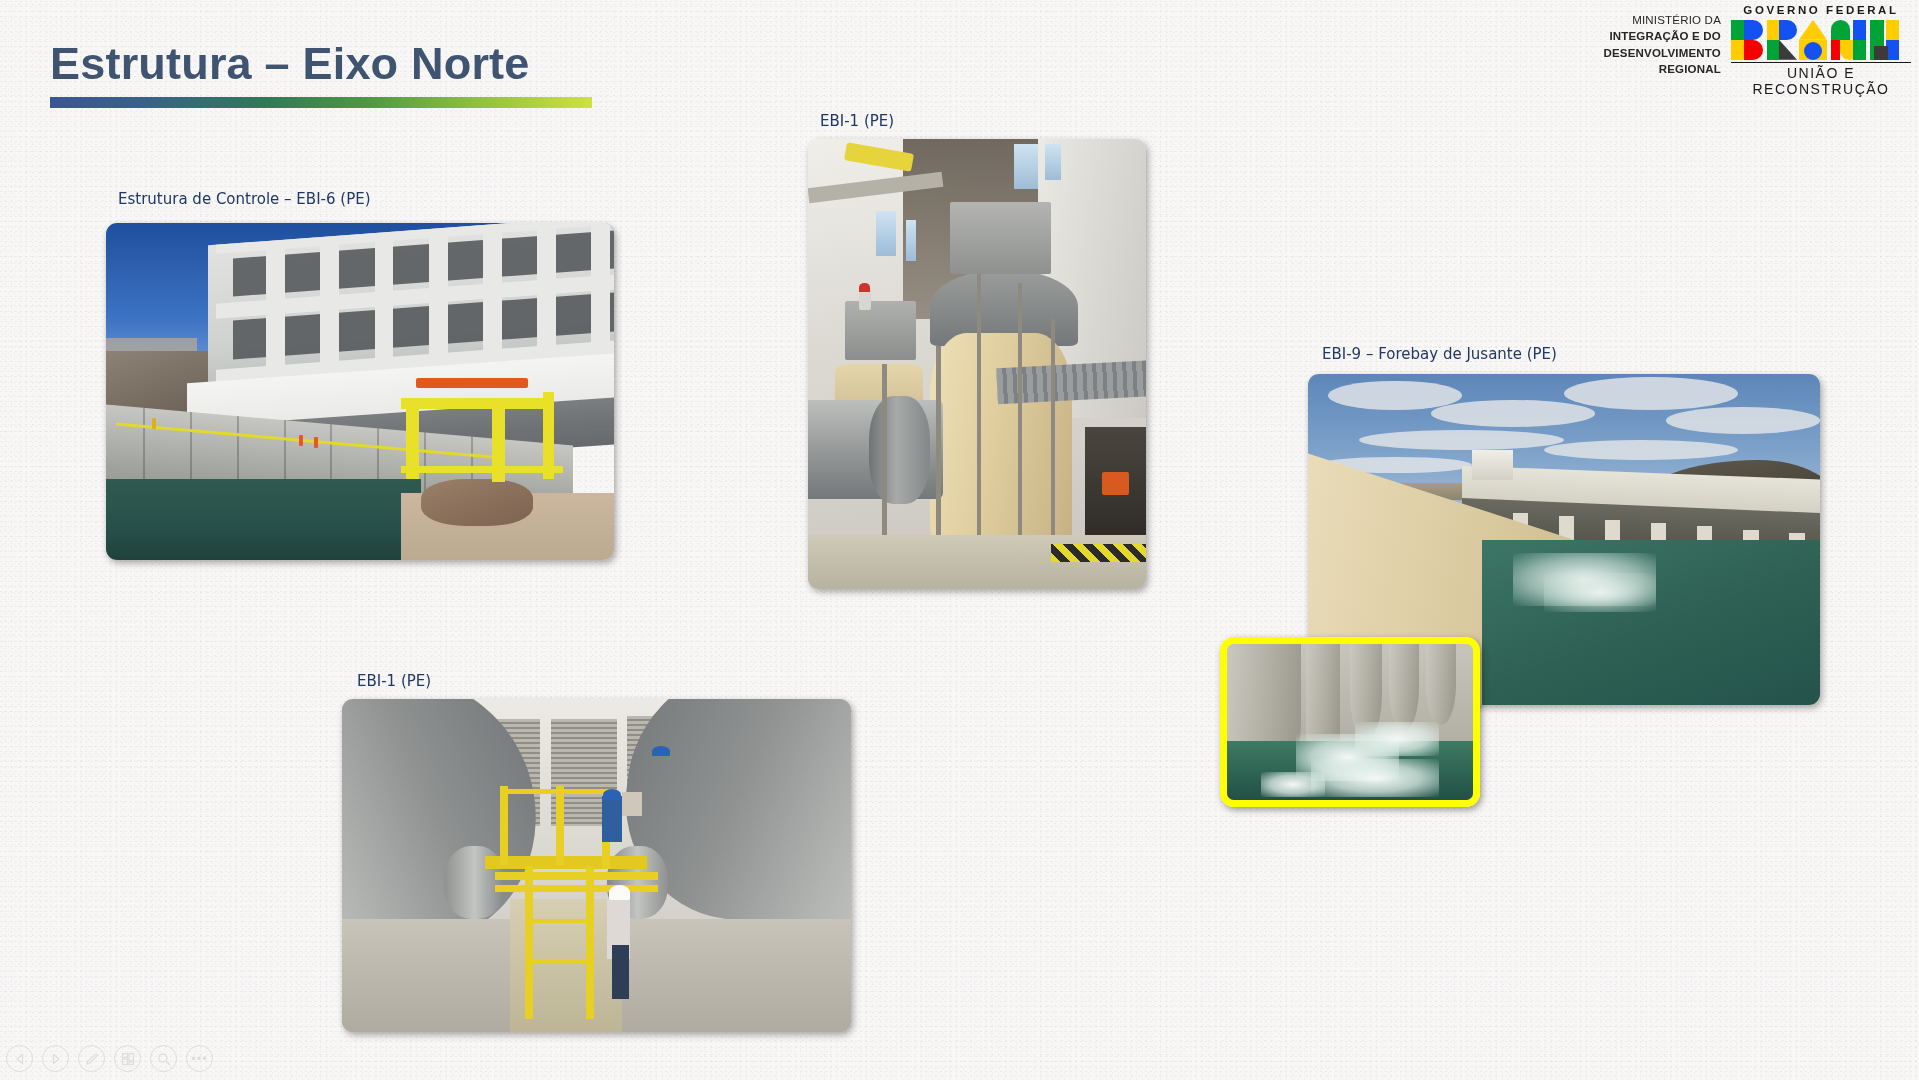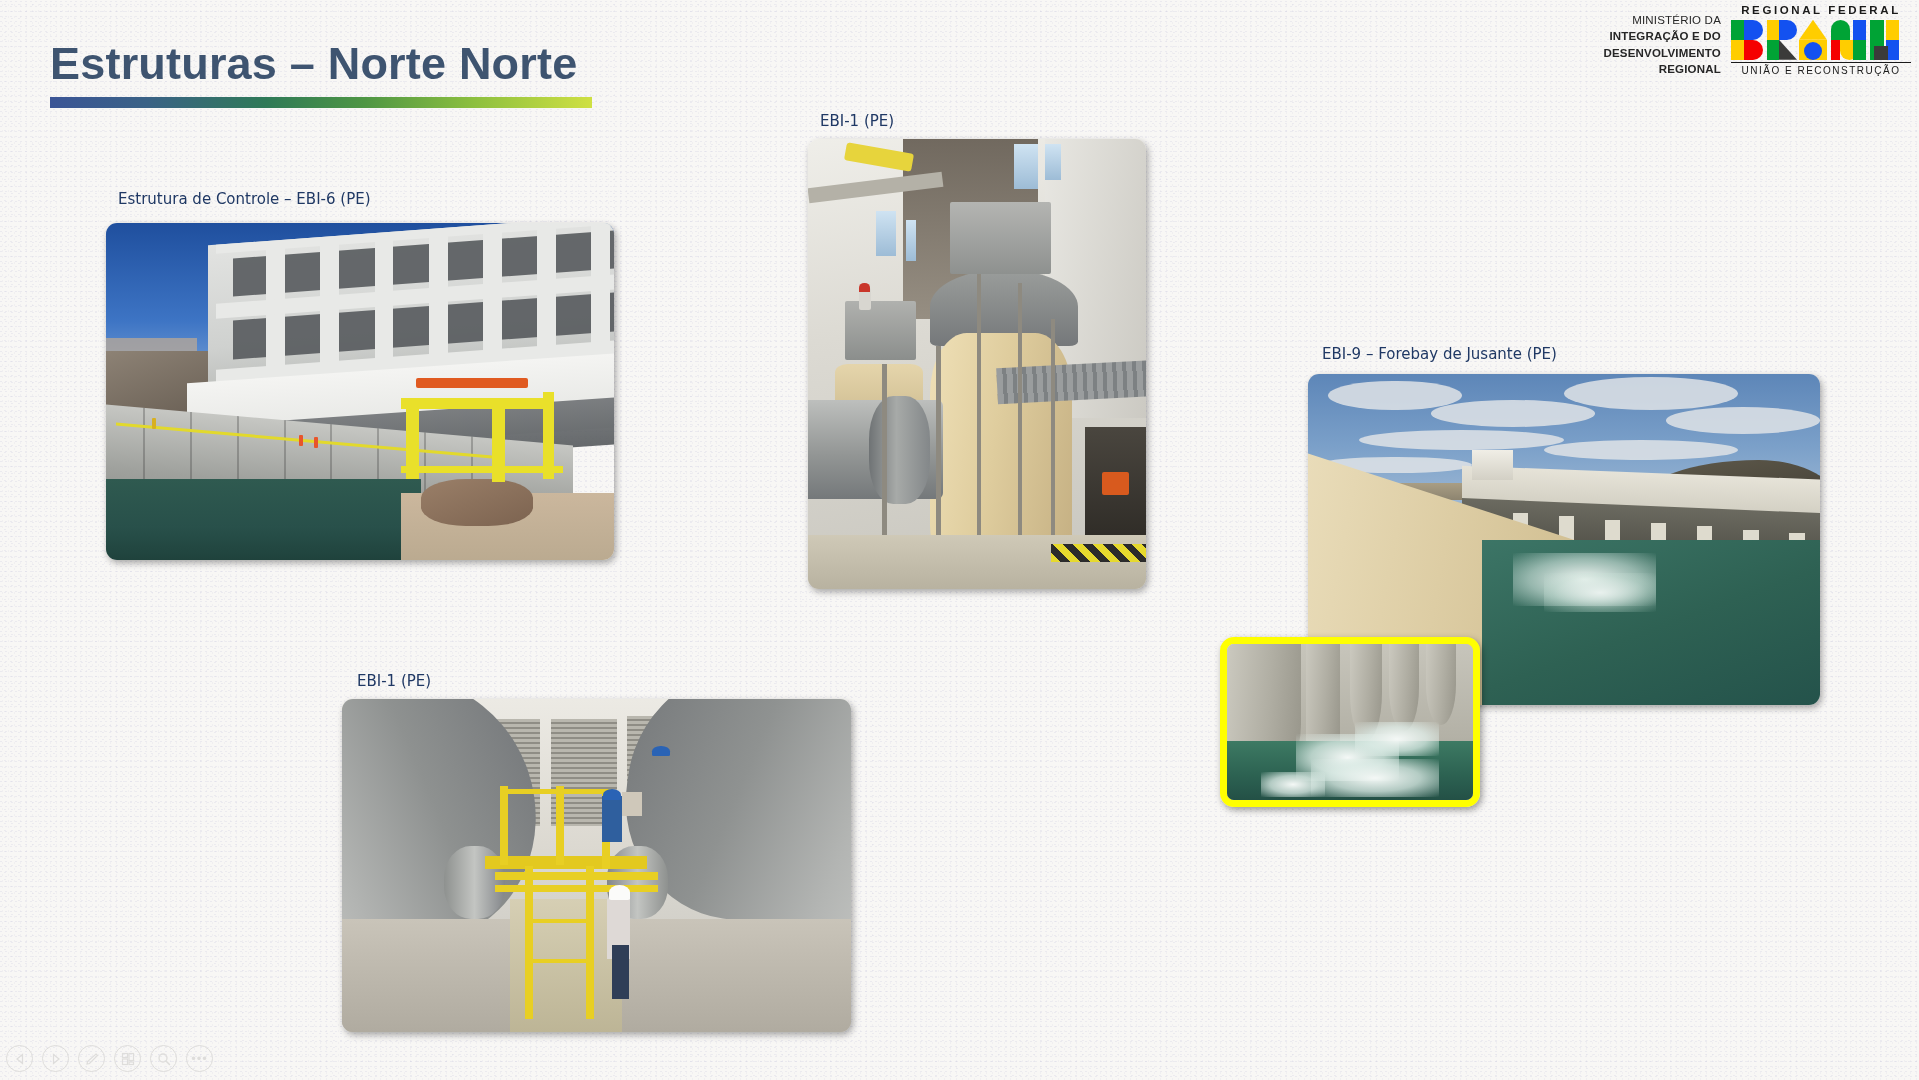--- a/index.html
+++ b/index.html
@@ -71,21 +71,21 @@
     line-height: 1.1;
   }
   .brasil-mark {
     position: relative;
     width: 180px;
     height: 40px;
     margin: 3px 0 2px 0;
   }
   .brasil-mark i { position: absolute; display: block; }
   .uniao {
-    font-size: 10px;
+    font-size: 14px;
     letter-spacing: 1.5px;
     color: #1a1a1a;
     text-align: center;
     border-top: 1px solid #1a1a1a;
     padding-top: 2px;
   }
 
   
   .caption {
     position: absolute;
@@ -270,34 +270,34 @@
     background: transparent;
     cursor: pointer;
   }
   .tb-btn svg { display: block; }
   .tb-dots { font-size: 13px; letter-spacing: 1px; line-height: 1; color:#dedddb; }
 </style>
 </head>
 <body>
 
 <div class="title-block">
-  <div class="slide-title">Estruturas – Norte Norte</div>
+  <div class="slide-title">Estrutura – Eixo Norte</div>
   <div class="title-rule"></div>
 </div>
 
 <div class="gov-block">
   <div class="ministry-text">
     <div class="m-light">MINISTÉRIO DA</div>
     <div class="m-bold">INTEGRAÇÃO E DO</div>
     <div class="m-bold">DESENVOLVIMENTO</div>
     <div class="m-bold">REGIONAL</div>
   </div>
 
   <div class="brasil-lockup">
-    <div class="gov-federal">REGIONAL FEDERAL</div>
+    <div class="gov-federal">GOVERNO FEDERAL</div>
 
     <div class="brasil-mark" aria-label="BRASIL">
 
       <i style="left:0px;   top:0px;  width:13px; height:20px; background:#00a335;"></i>
       <i style="left:0px;   top:20px; width:13px; height:20px; background:#ffcd00;"></i>
       <i style="left:13px;  top:0px;  width:19px; height:20px; background:#1351f0; border-radius:0 20px 20px 0;"></i>
       <i style="left:13px;  top:20px; width:19px; height:20px; background:#f50000; border-radius:0 20px 20px 0;"></i>
 
       <i style="left:36px;  top:0px;  width:12px; height:20px; background:#ffcd00;"></i>
       <i style="left:48px;  top:0px;  width:18px; height:20px; background:#1351f0; border-radius:0 20px 20px 0;"></i>

